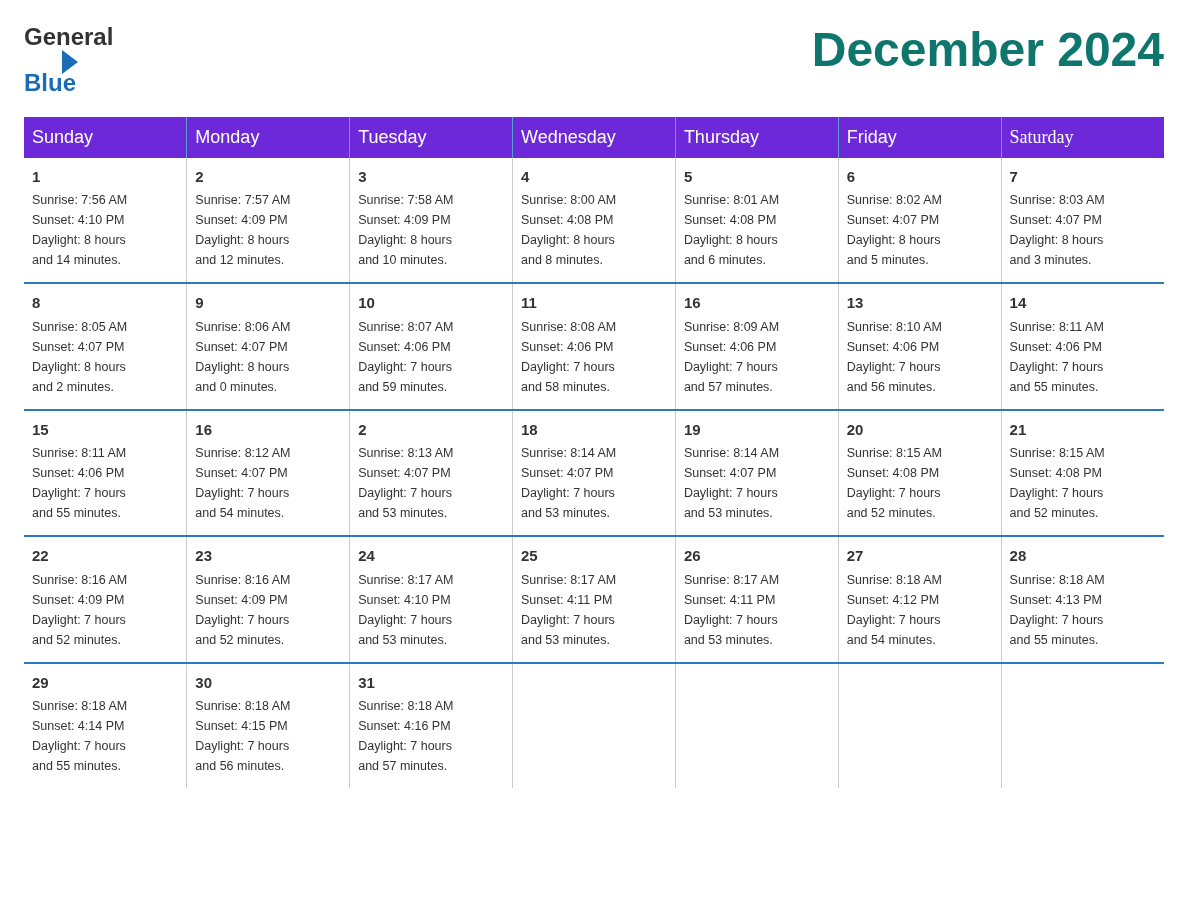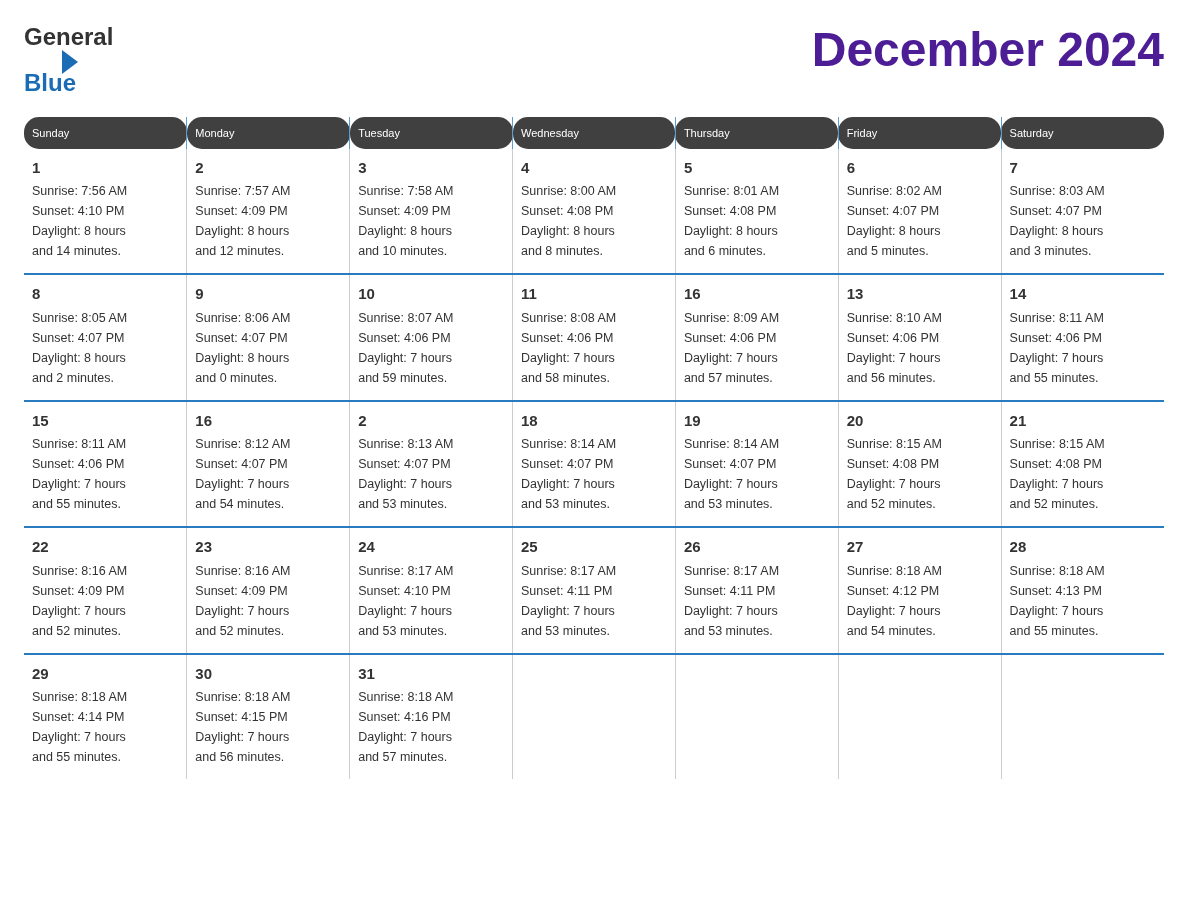--- a/index.html
+++ b/index.html
@@ -20,45 +20,45 @@
       display: flex;
       align-items: center;
       gap: 0;
     }
     .title-block {
       text-align: right;
     }
     .main-title {
       font-size: 48px;
       font-weight: bold;
-      color: #4c1d95;
+      color: #0f766e;
       line-height: 1.1;
     }
     .subtitle {
       font-size: 22px;
       color: #555;
       margin-top: 4px;
     }
     table {
       width: 100%;
       border-collapse: collapse;
       font-size: 13px;
     }
     thead tr th {
-      background-color: #404040;
+      background-color: #6d28d9;
       color: #fff;
       padding: 10px 8px;
       text-align: left;
-      font-size: 11px;
+      font-size: 18px;
       font-weight: normal;
       border-right: 1px solid #5a9fd4;
-      border-radius: 15px;
     }
     thead tr th:last-child {
       border-right: none;
+      font-family: Liberation Serif, serif;
     }
     tbody tr {
       border-bottom: 2px solid #2a7abf;
     }
     tbody tr td {
       vertical-align: top;
       padding: 8px 8px 12px 8px;
       border-right: 1px solid #ccc;
       color: #333;
       line-height: 1.5;

